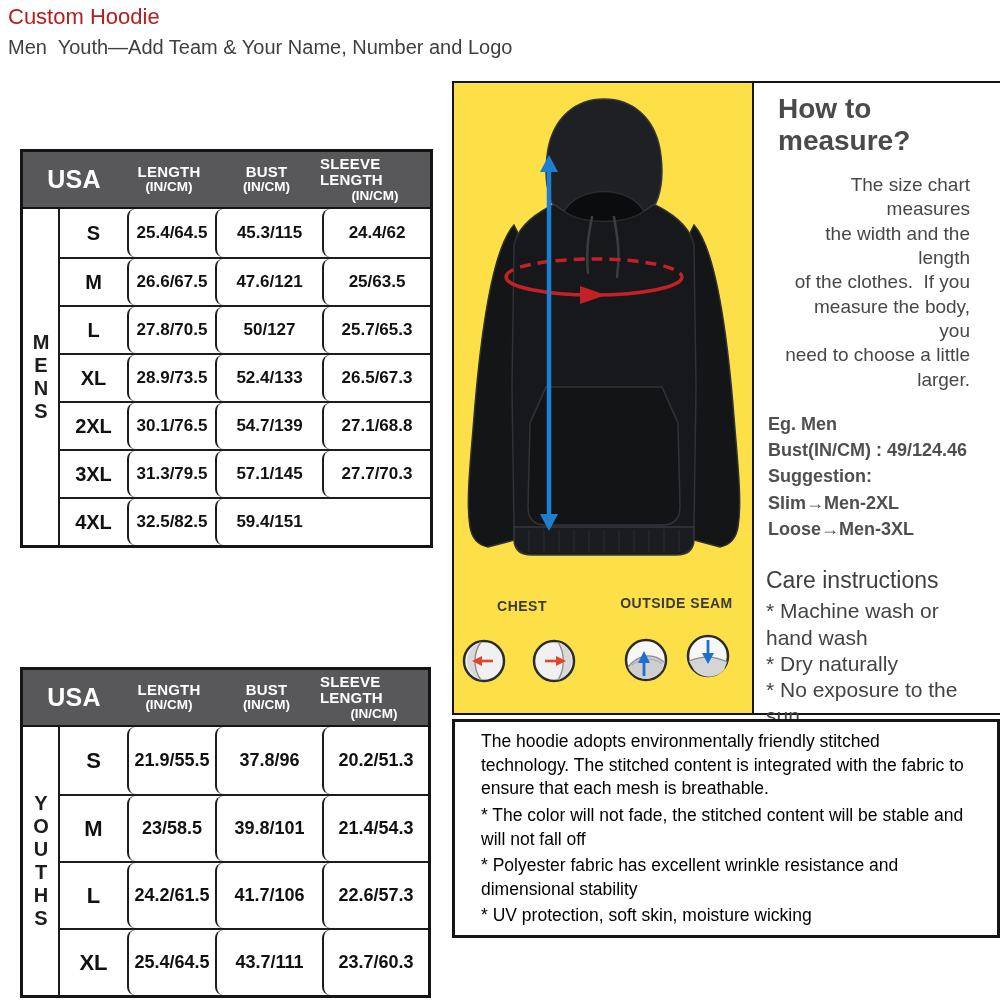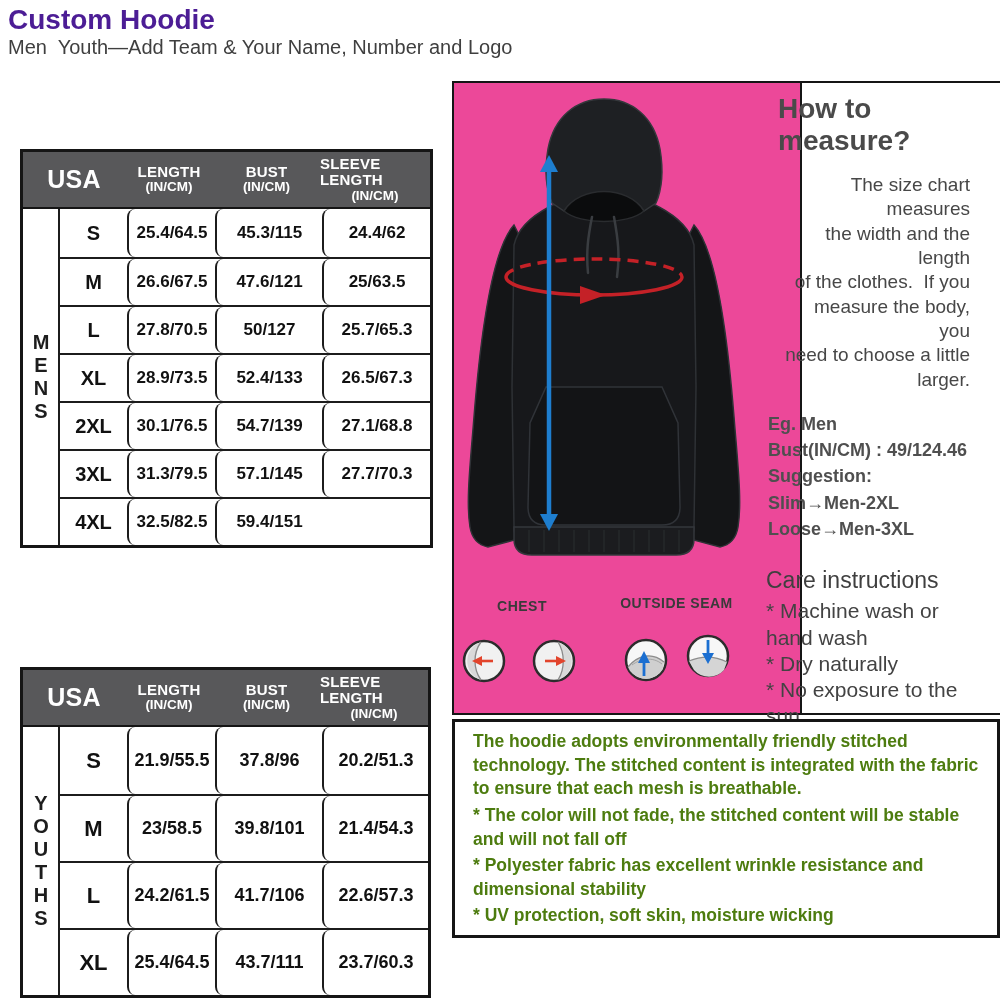--- a/index.html
+++ b/index.html
@@ -1,20 +1,20 @@
 <!DOCTYPE html>
 <html><head>
 <meta charset="utf-8">
 <style>
   html,body{margin:0;padding:0;background:#fff;}
   .page{position:relative;width:1000px;height:1000px;background:#ffffff;overflow:hidden;
         font-family:"Liberation Sans", sans-serif;color:#333;}
 
   
-  .page-title{position:absolute;left:8px;top:4px;font-size:28px;font-weight:bold;color:#4c1d95;white-space:pre;}
+  .page-title{position:absolute;left:8px;top:4px;font-size:22px;font-weight:normal;color:#b91c1c;white-space:pre;}
   .page-subtitle{position:absolute;left:8px;top:36px;font-size:20px;font-weight:normal;color:#3f3f3f;white-space:pre;}
 
   
   .size-table{position:absolute;border:3px solid #151515;display:flex;flex-direction:column;background:#fff;box-sizing:border-box;margin-left:15px;}
   .size-table.mens{left:5px;top:149px;width:413px;height:399px;}
   .size-table.youths{left:5px;top:667px;width:411px;height:331px;}
   .header-band{display:grid;grid-template-columns:102px 88px 107px 1fr;background:#58585a;color:#fff;
                border-bottom:2px solid #151515;height:55px;flex:0 0 auto;}
   .hcell{display:flex;flex-direction:column;align-items:center;justify-content:center;line-height:1.1;}
   .hcell .hlabel{font-weight:bold;font-size:15px;letter-spacing:.2px;}
@@ -27,22 +27,22 @@
   .row{display:grid;grid-template-columns:67px 88px 107px 1fr;}
   .row + .row{border-top:2px solid #1c1c1c;}
   .cell{display:flex;align-items:center;justify-content:center;font-weight:bold;color:#111;}
   .cell + .cell{border-left:2px solid #1c1c1c;border-radius:8px;}
   .mens .cell.size{font-size:20px;}
   .mens .cell.val{font-size:17px;}
   .youths .cell.size{font-size:22px;}
   .youths .cell.val{font-size:18px;}
 
   
-  .diagram-box{position:absolute;left:452px;top:81px;width:350px;height:634px;border:2px solid #151515;
-               box-sizing:border-box;background:#ec4899;}
+  .diagram-box{position:absolute;left:452px;top:81px;width:302px;height:634px;border:2px solid #151515;
+               box-sizing:border-box;background:#fde047;}
   .hoodie-svg{position:absolute;left:0px;top:4px;}
   .measure-label{position:absolute;font-size:14px;font-weight:bold;color:#3a3a3a;letter-spacing:.5px;text-align:center;}
   .chest-label{left:8px;top:515px;width:120px;}
   .outside-seam-label{left:150px;top:512px;width:145px;}
   .mcircle{position:absolute;width:44px;height:44px;}
   .c1{left:8px;top:556px;} .c2{left:78px;top:556px;} .c3{left:170px;top:555px;} .c4{left:232px;top:551px;}
 
   
   .right-panel{position:absolute;left:754px;top:81px;width:246px;height:634px;box-sizing:border-box;
                border-top:2px solid #151515;border-bottom:2px solid #151515;padding:6px 14px 0 12px;color:#474747;}
@@ -50,21 +50,21 @@
   .measure-body{margin:16px;font-size:19px;line-height:1.28;white-space:pre-wrap;color:#474747;text-align:right;}
   .eg-block{margin-top:20px;font-size:18px;font-weight:bold;line-height:1.35;color:#4f4f4f;}
   .eg-block p{margin:2px;}
   .care-block{margin-top:26px;color:#434343;}
   .care-heading{margin:0 0 4px 0;font-size:23px;font-weight:normal;color:#3f3f3f;}
   .care-block p{margin:0;font-size:21px;line-height:1.25;white-space:pre-wrap;}
 
   
   .notes-box{position:absolute;left:452px;top:719px;width:548px;height:219px;box-sizing:border-box;
              border:3px solid #151515;padding:5px 10px;background:#fff;}
-  .notes-box p{margin:3px 8px;font-size:17.5px;font-weight:bold;color:#4d7c0f;line-height:1.35;}
+  .notes-box p{margin:3px 16px;font-size:17.5px;font-weight:normal;color:#000000;line-height:1.35;}
 </style>
 </head>
 <body>
 
 <div class="page">
 
   <div class="page-title">Custom Hoodie</div>
   <div class="page-subtitle">Men  Youth—Add Team &amp; Your Name, Number and Logo</div>
 
   <div class="size-table mens">

